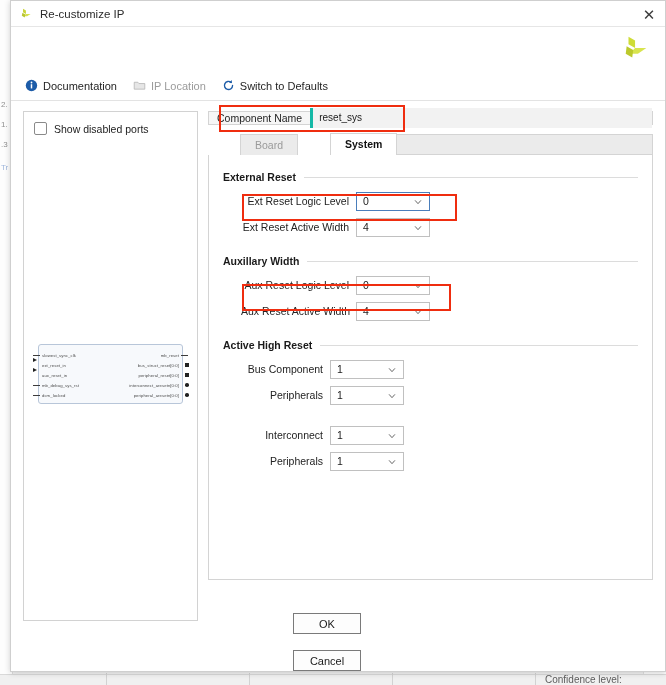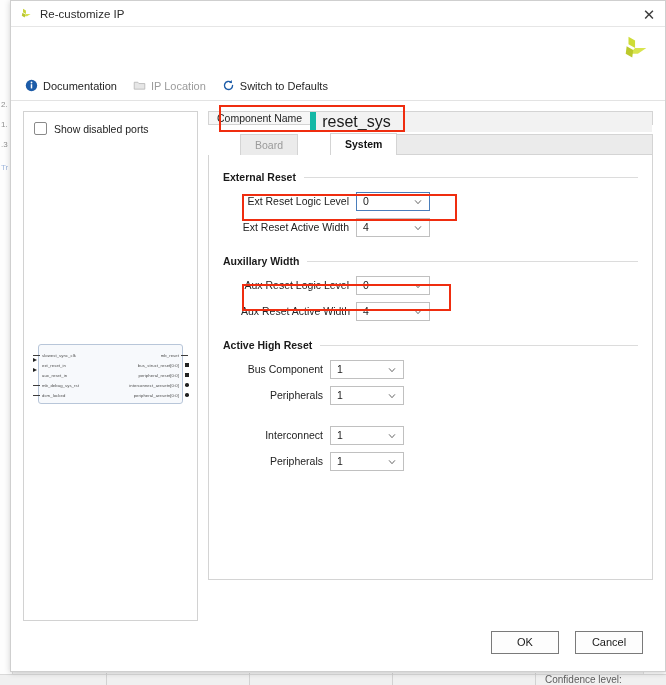--- a/index.html
+++ b/index.html
@@ -231,39 +231,40 @@
     background: #222;
   }
 
   
   .config-panel {
     flex: 1;
     position: relative;
   }
   .comp-name-row {
     display: flex;
+    align-items: center;
     height: 14px;
     border: 1px solid #d4d4d4;
     background: #f6f6f6;
     box-sizing: border-box;
   }
   .comp-name-label {
     font-size: 10.5px;
     color: #1f1f1f;
     padding: 0 8px;
     white-space: nowrap;
   }
   .comp-name-input {
     flex: 1;
     height: 20px;
     line-height: 20px;
     background: #f2f2f2;
     border: none;
-    border-left: 6px solid #14b8a6;
-    font-size: 16px;
+    border-left: 3px solid #14b8a6;
+    font-size: 10px;
     color: #1a1a1a;
     padding: 0 6px;
     box-sizing: border-box;
     outline: none;
     font-family: "Liberation Sans", sans-serif;
   }
 
   .tabs {
     display: flex;
     margin-top: 8px;
@@ -388,20 +389,21 @@
   .footer {
     position: absolute;
     left: 0; right: 0; bottom: 0;
     height: 58px;
     display: flex;
     align-items: center;
     justify-content: flex-end;
     padding-right: 22px;
     gap: 16px;
     box-sizing: border-box;
+    flex-direction: column;
   }
   .btn {
     width: 68px;
     height: 23px;
     border: 1px solid #7a7a7a;
     background: #fdfdfd;
     font-size: 11px;
     color: #1a1a1a;
     display: flex;
     align-items: center;

